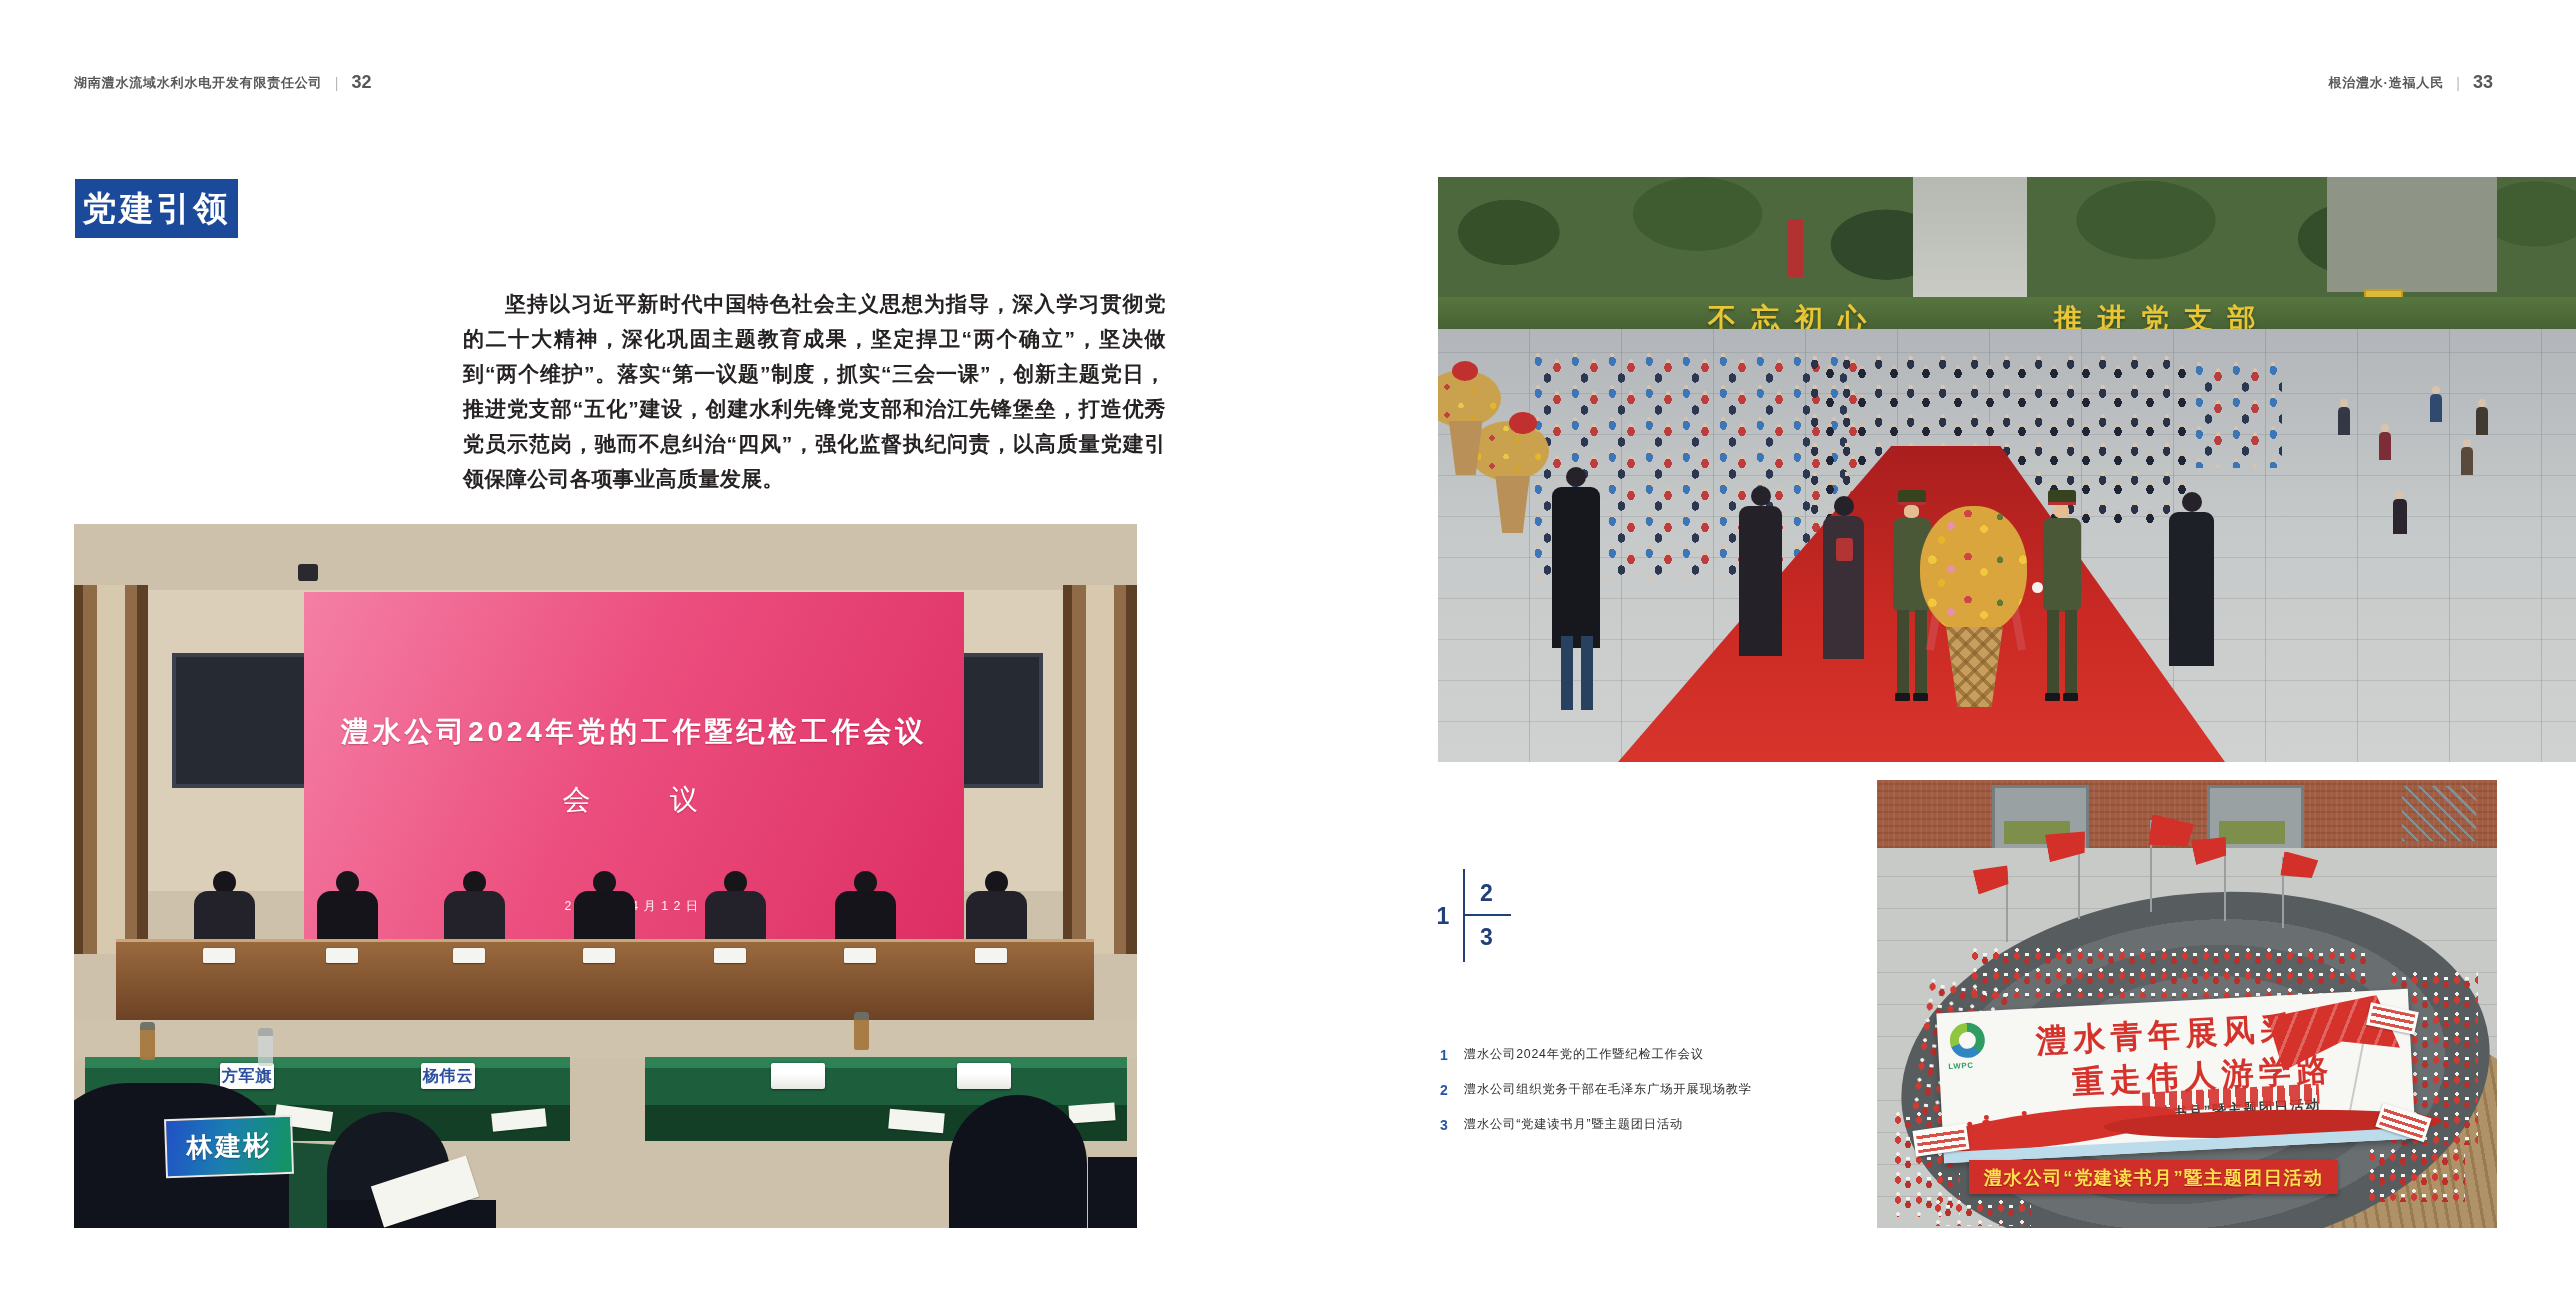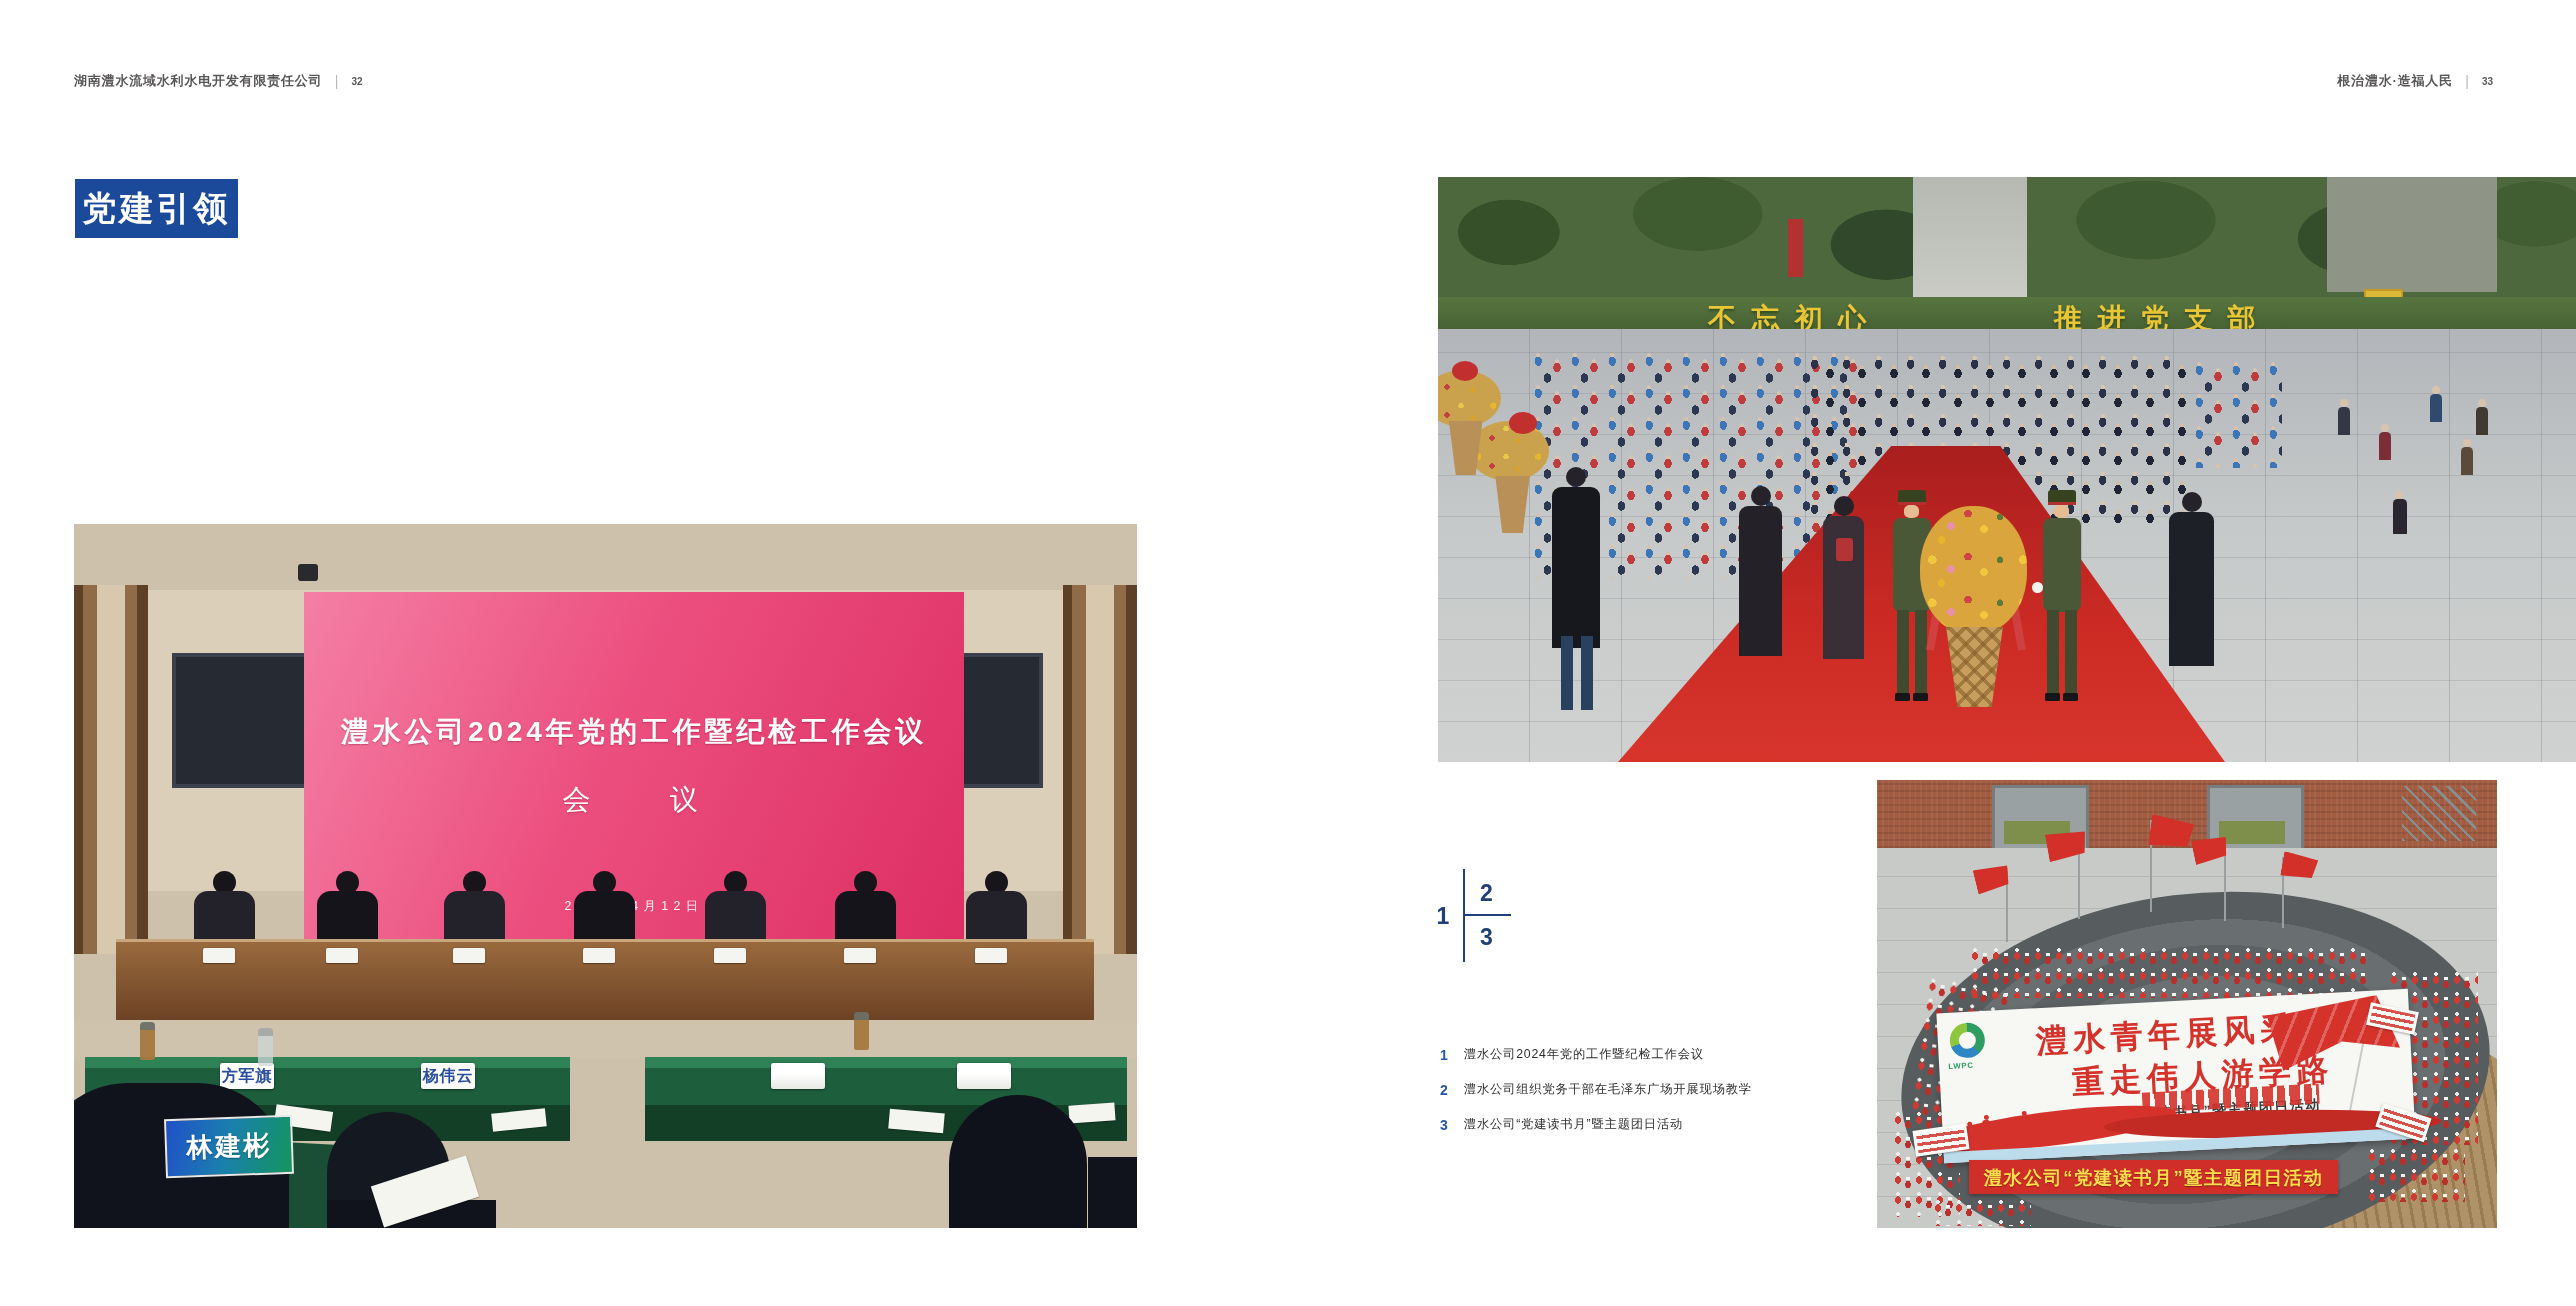--- a/index.html
+++ b/index.html
@@ -4,21 +4,21 @@
 <style>
   html,body{margin:0;padding:0;background:#ffffff;}
   .spread{position:relative;width:2576px;height:1306px;background:#ffffff;overflow:hidden;
           font-family:"Liberation Sans",sans-serif;}
   .abs{position:absolute;}
 
   
   .hdr{position:absolute;top:72px;display:flex;align-items:center;gap:12.3px;
        font-size:13px;font-weight:bold;color:#5a5757;letter-spacing:0.8px;}
   .hdr .divider{color:#b9b9b9;font-weight:normal;font-size:14px;}
-  .hdr .pageno{font-size:10px;letter-spacing:0;}
+  .hdr .pageno{font-size:18px;letter-spacing:0;}
   #hdr-left{left:74px;justify-content:space-between;}
   #hdr-right{right:83px;margin-left:10px;}
 
   
   .badge{position:absolute;left:75px;top:179px;width:163px;height:59px;background:#1b4a9b;
          color:#ffffff;font-size:34px;font-weight:bold;letter-spacing:3.1px;
          display:flex;align-items:center;justify-content:center;}
 
   
   .para{position:absolute;left:463px;top:286px;width:703px;font-size:21px;line-height:35px;
@@ -215,20 +215,21 @@
     <span class="pageno">32</span>
   </div>
   <div class="hdr" id="hdr-right">
     <span>根治澧水·造福人民</span>
     <span class="divider">|</span>
     <span class="pageno">33</span>
   </div>
 
   <div class="badge">党建引领</div>
 
+  <div class="para">坚持以习近平新时代中国特色社会主义思想为指导，深入学习贯彻党的二十大精神，深化巩固主题教育成果，坚定捍卫“两个确立”，坚决做到“两个维护”。落实“第一议题”制度，抓实“三会一课”，创新主题党日，推进党支部“五化”建设，创建水利先锋党支部和治江先锋堡垒，打造优秀党员示范岗，驰而不息纠治“四风”，强化监督执纪问责，以高质量党建引领保障公司各项事业高质量发展。</div>
 
   <div class="photo" id="photo1">
     <div class="abs p1-ceiling"></div>
     <div class="abs p1-wall"></div>
     <div class="abs p1-woodL"></div>
     <div class="abs p1-woodR"></div>
     <div class="abs p1-tv left"></div>
     <div class="abs p1-tv right"></div>
     <div class="abs p1-cam"></div>
     <div class="abs p1-screen">

